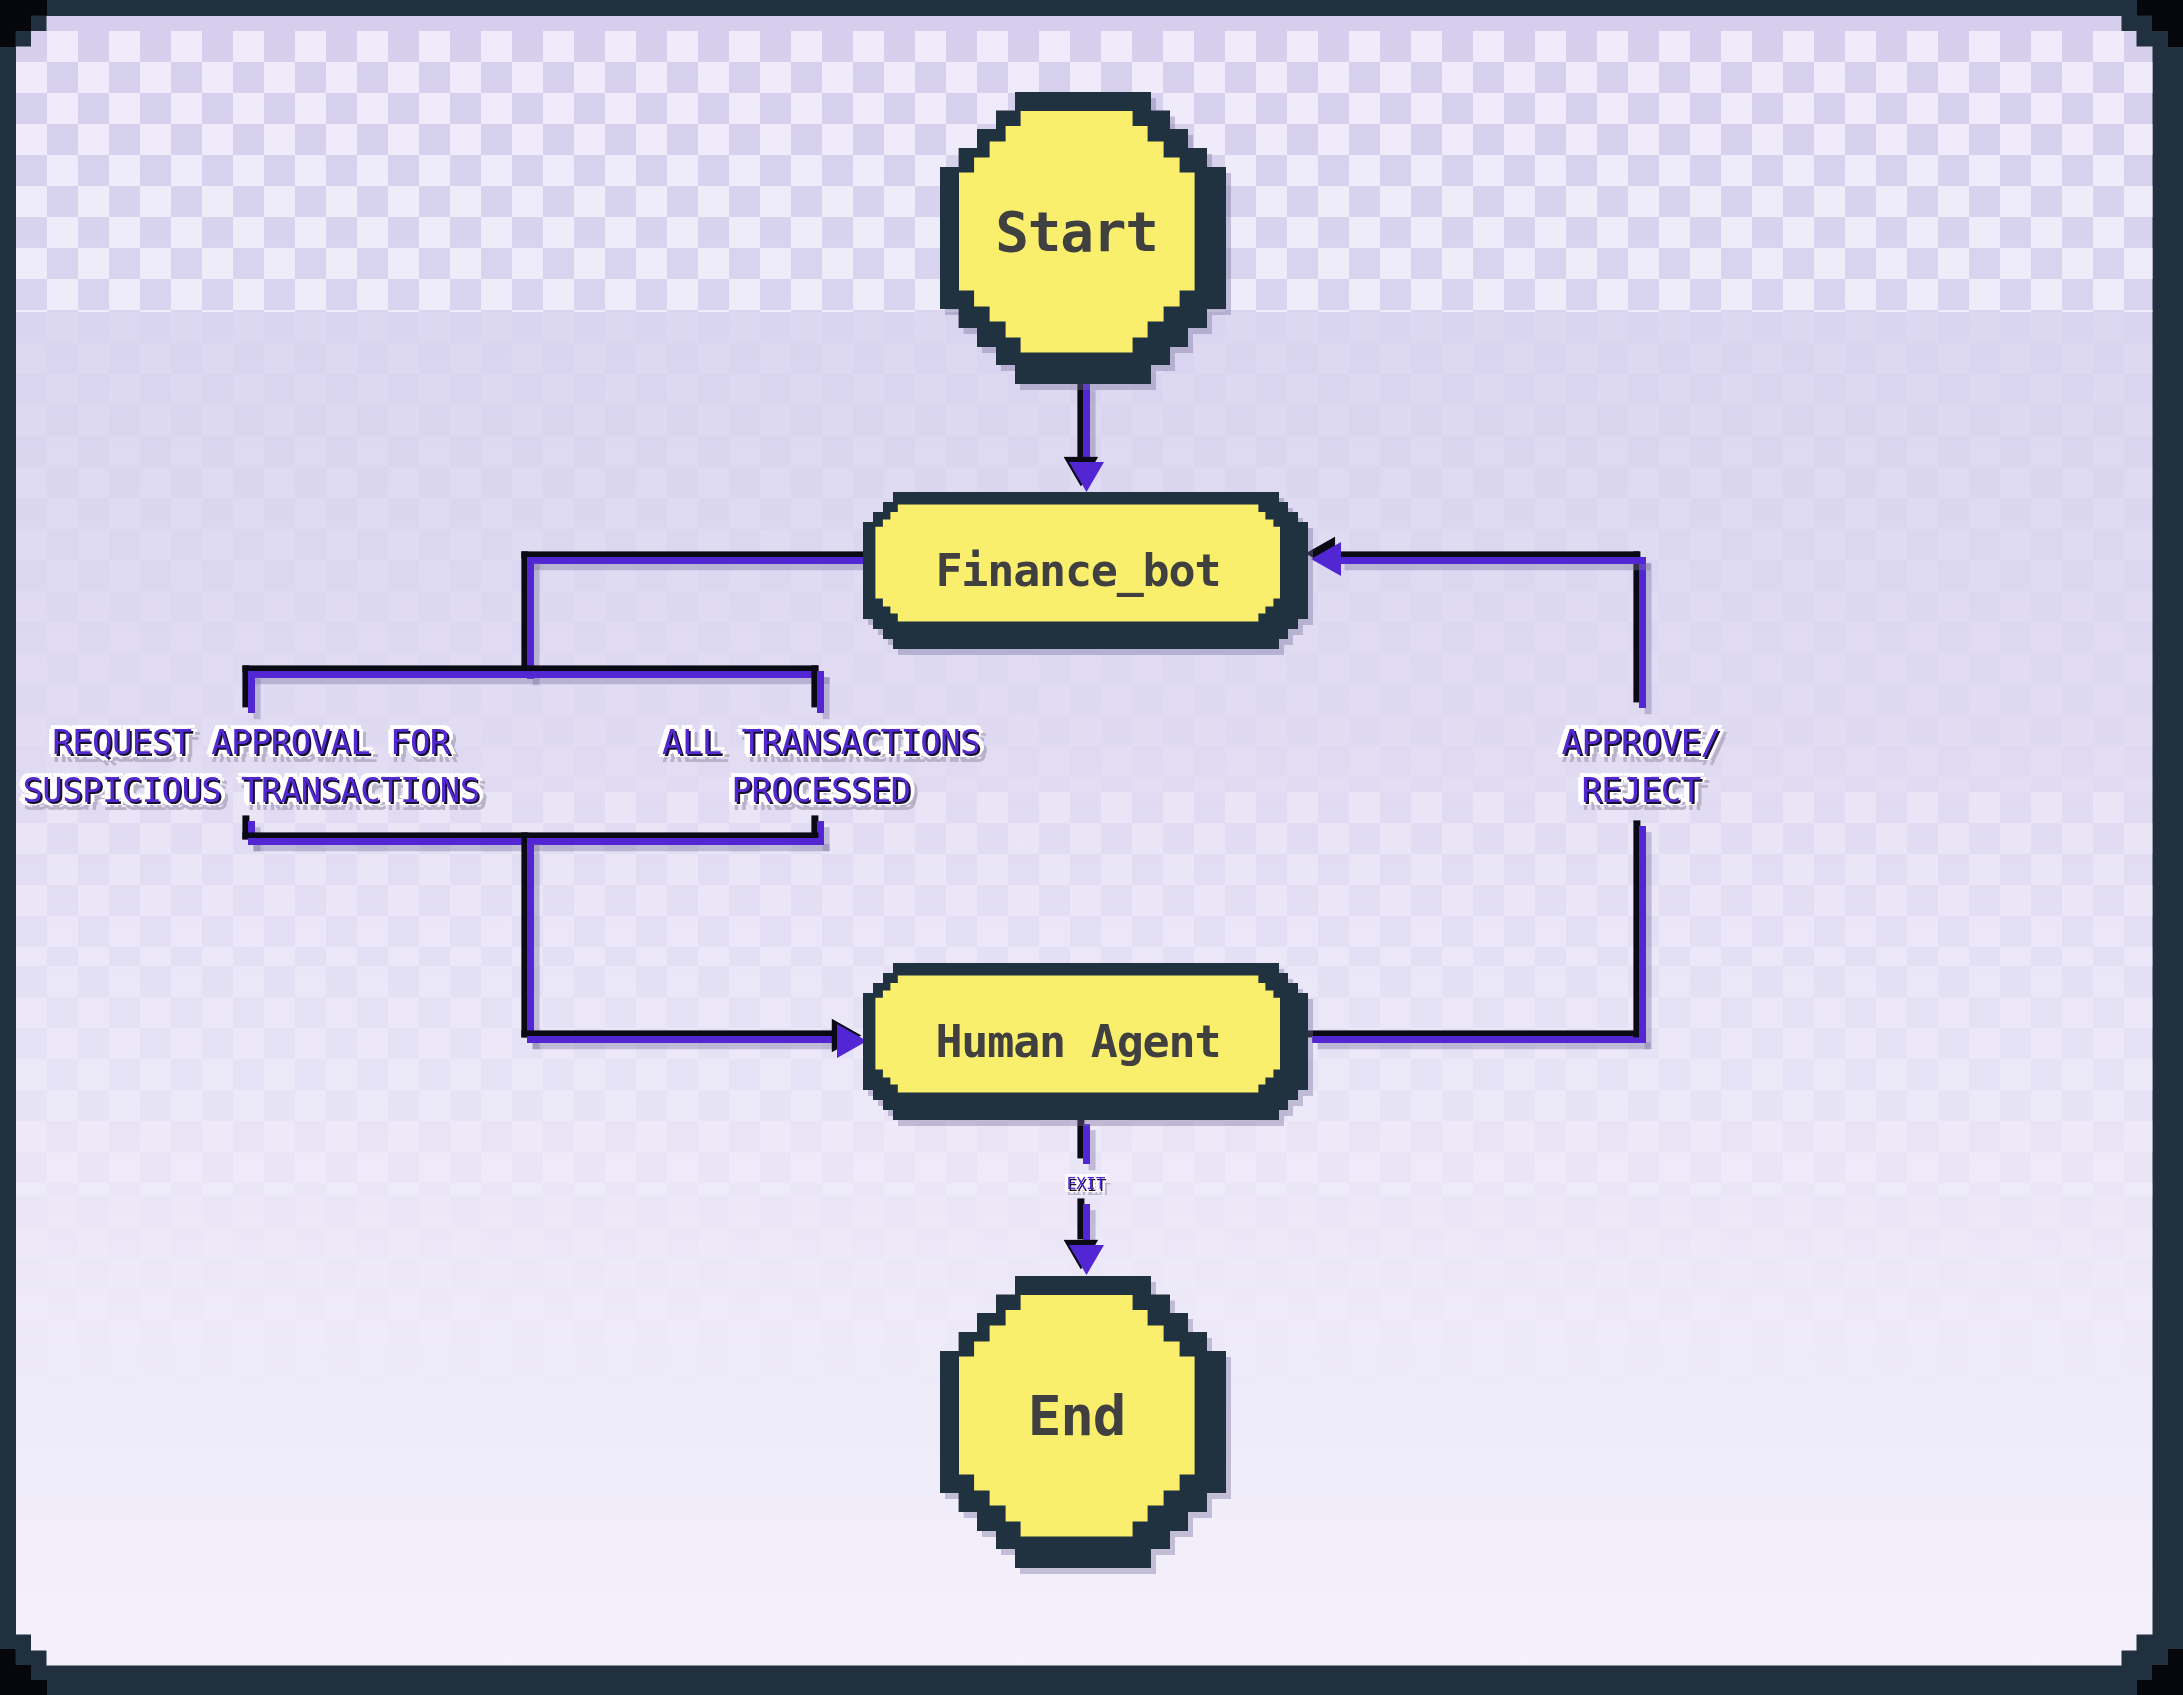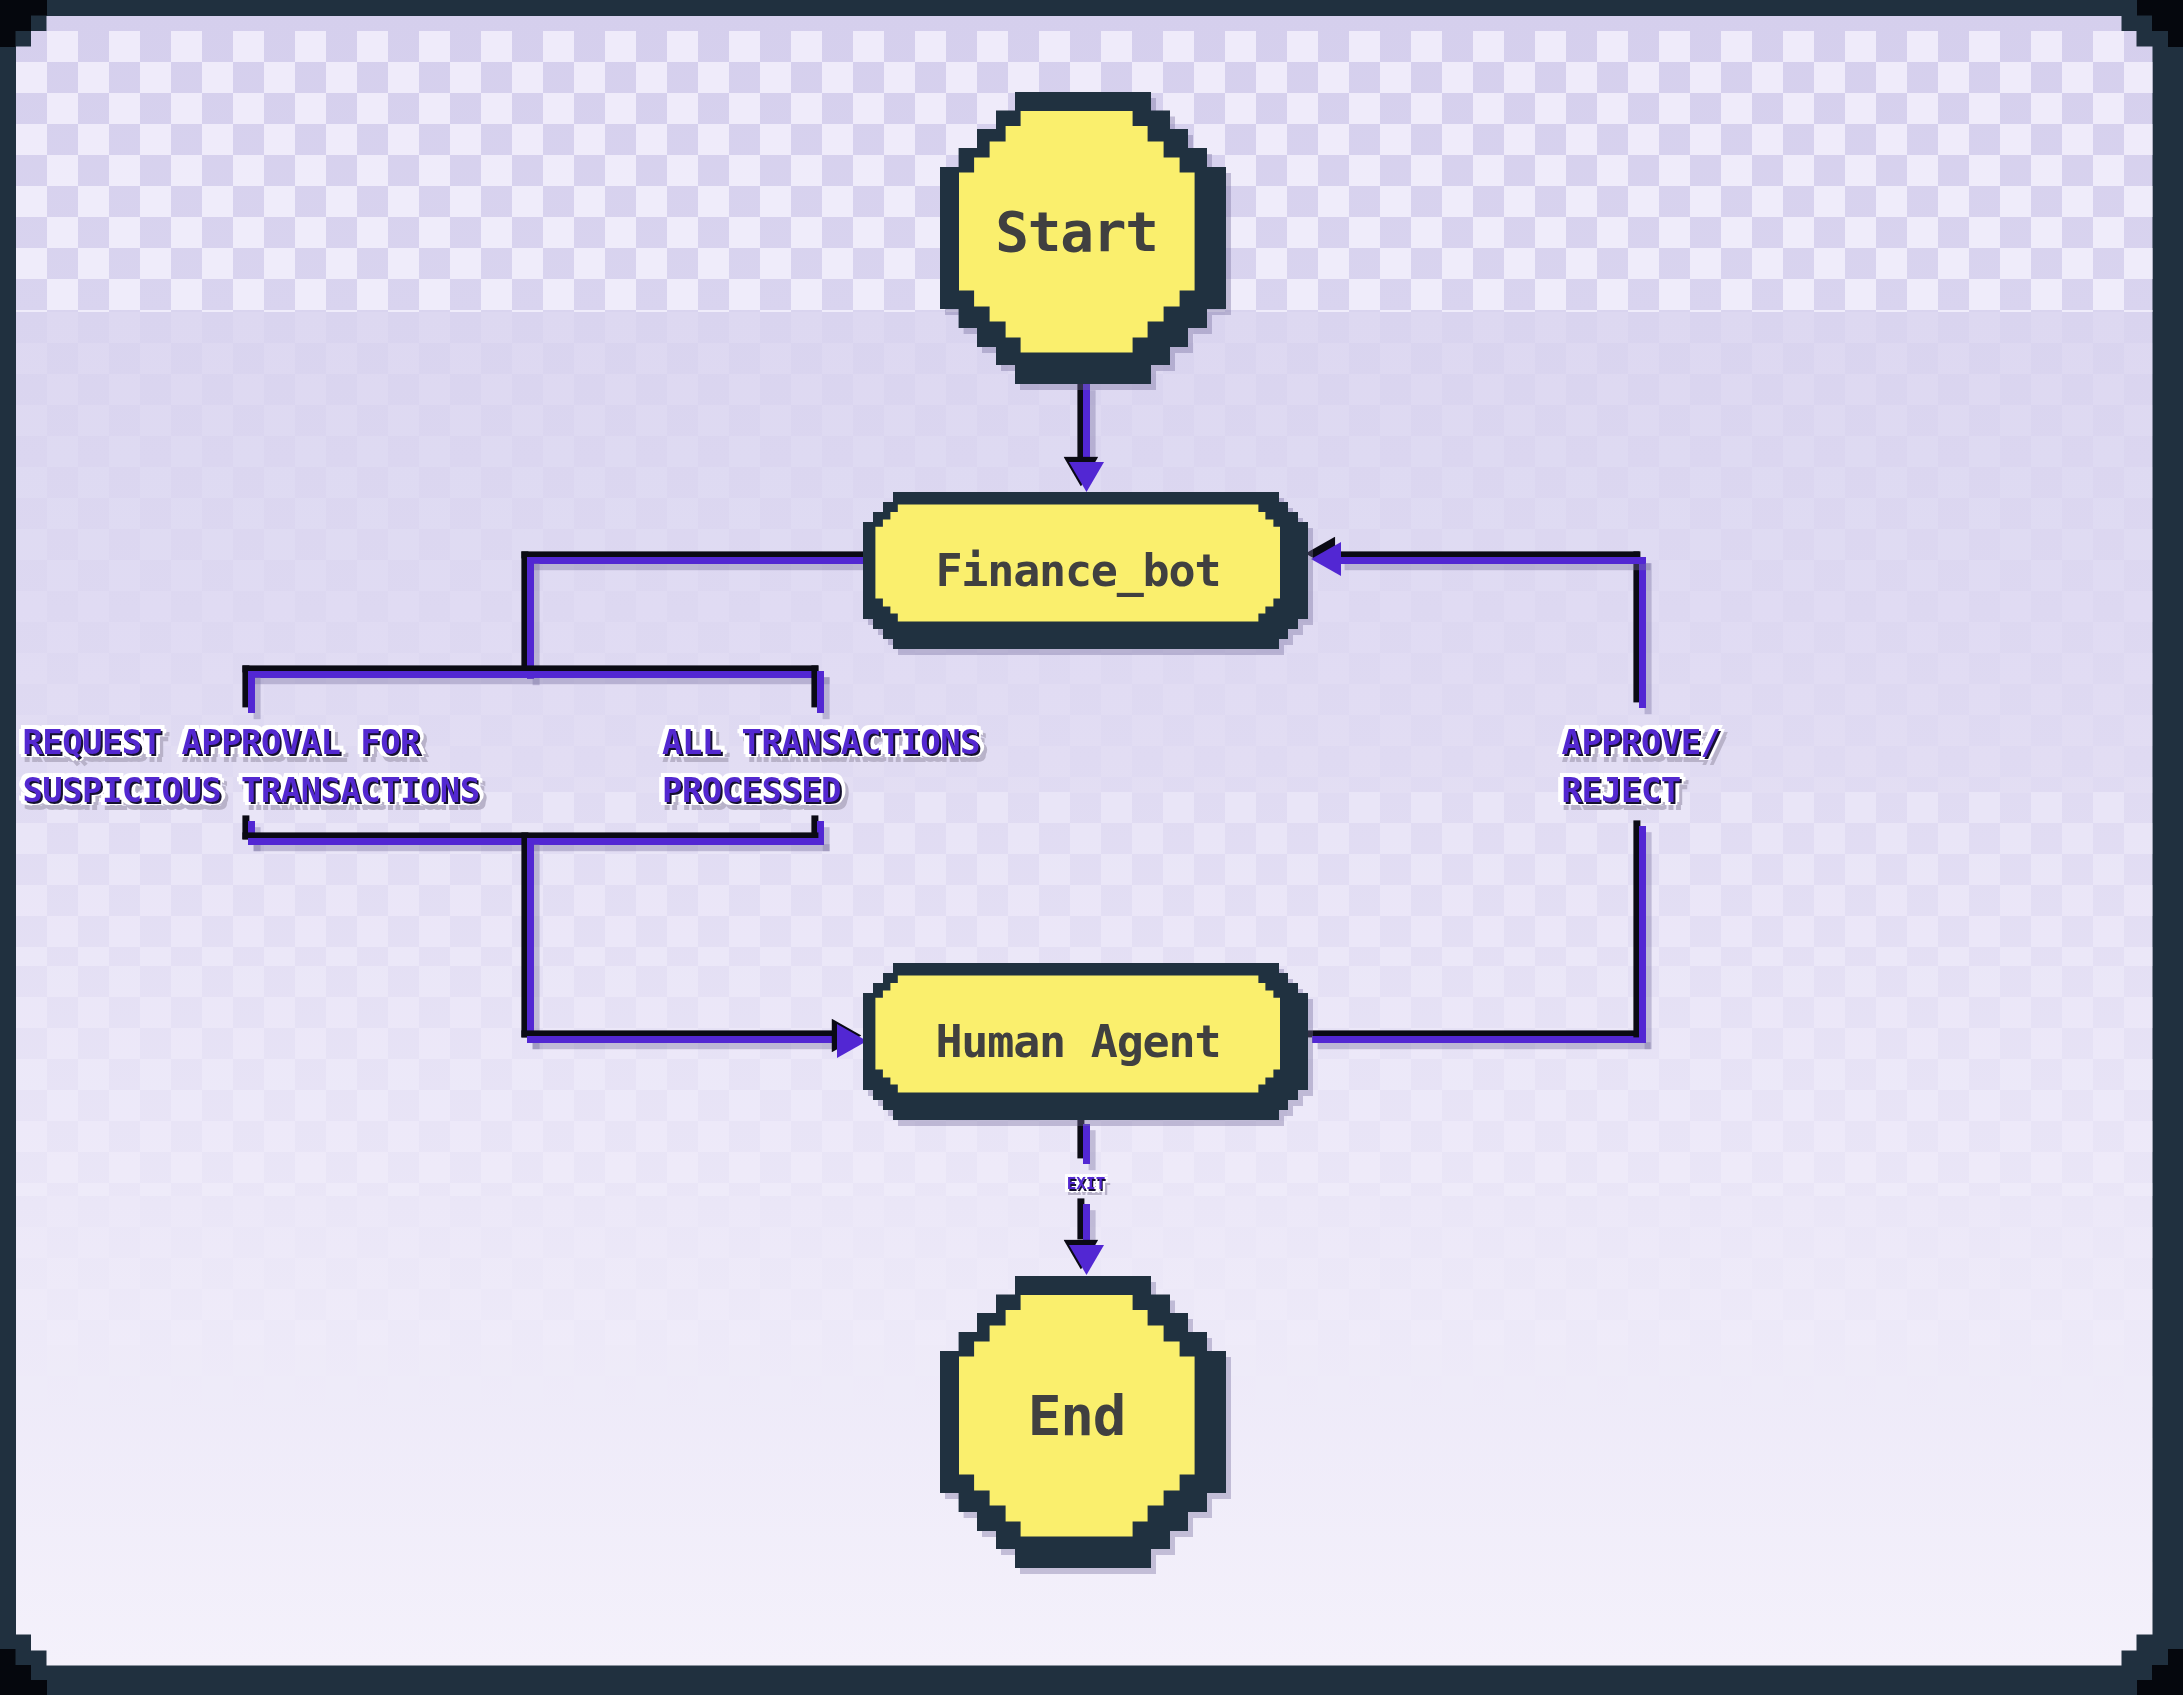--- a/index.html
+++ b/index.html
@@ -36,22 +36,22 @@
   .ah{position:absolute;}
   .ah i{position:absolute;inset:0;display:block;}
   .ah .sh{background:#0a0a14;transform:translate(-5.6px,-5.6px);}
   .ah .fg{background:#5227d3;}
   .ah.down{width:35px;height:30px;} .ah.down i{clip-path:polygon(0 0,100% 0,50% 100%);}
   .ah.right{width:30px;height:34px;} .ah.right i{clip-path:polygon(0 0,100% 50%,0 100%);}
   .ah.left{width:30px;height:34px;} .ah.left i{clip-path:polygon(100% 0,0 50%,100% 100%);}
 
   
   .elabel{position:absolute;transform:translate(-50%,-50%);
-    color:#5328d0;font-weight:700;font-size:34px;line-height:1.42;letter-spacing:-0.6px;
-    text-align:left;white-space:pre-line;
+    color:#5328d0;font-weight:400;font-size:34px;line-height:1.42;letter-spacing:-0.6px;
+    text-align:center;white-space:pre-line;
     text-shadow:1.9px 2.5px 0 #15102e,
       -3.7px 0 0 #fff,3.7px 0 0 #fff,0 -3.7px 0 #fff,0 3.7px 0 #fff,
       -3.7px -3.7px 0 #fff,3.7px -3.7px 0 #fff,-3.7px 3.7px 0 #fff,3.7px 3.7px 0 #fff,
       -5.6px 0 0 #fff,5.6px 0 0 #fff,
       7.5px 8.7px 0 #b8b2c9,0 8.7px 0 #b8b2c9,8.7px 3.7px 0 #b8b2c9;}
   .elabel.small{font-size:16px;letter-spacing:0;
     text-shadow:1.2px 1.9px 0 #15102e,
       -3.1px 0 0 #fff,3.1px 0 0 #fff,0 -3.1px 0 #fff,0 3.1px 0 #fff,
       -3.1px -3.1px 0 #fff,3.1px -3.1px 0 #fff,-3.1px 3.1px 0 #fff,3.1px 3.1px 0 #fff,
       5.6px 6.2px 0 #b8b2c9,0 6.2px 0 #b8b2c9;}

